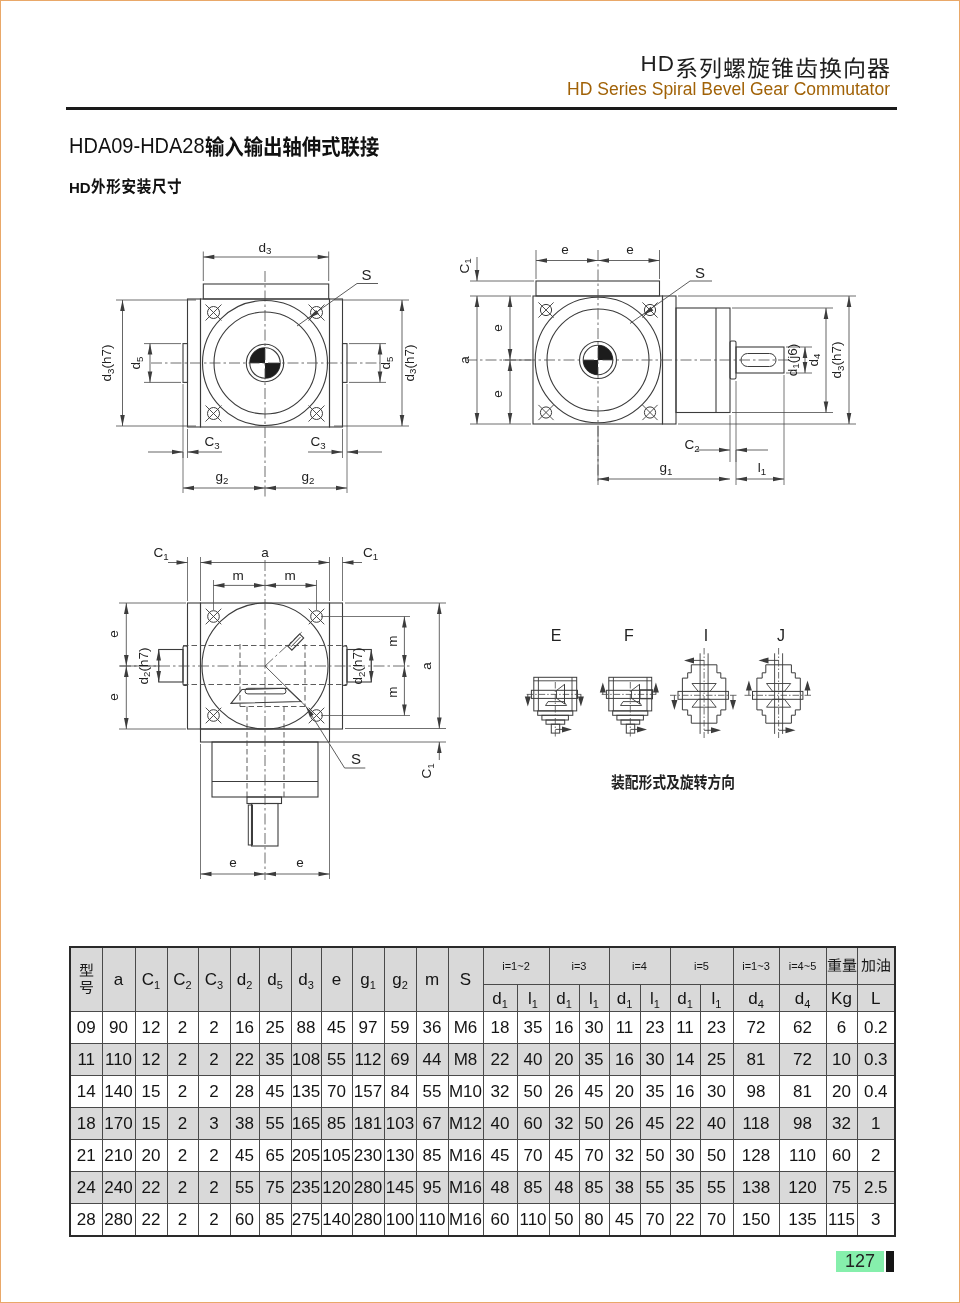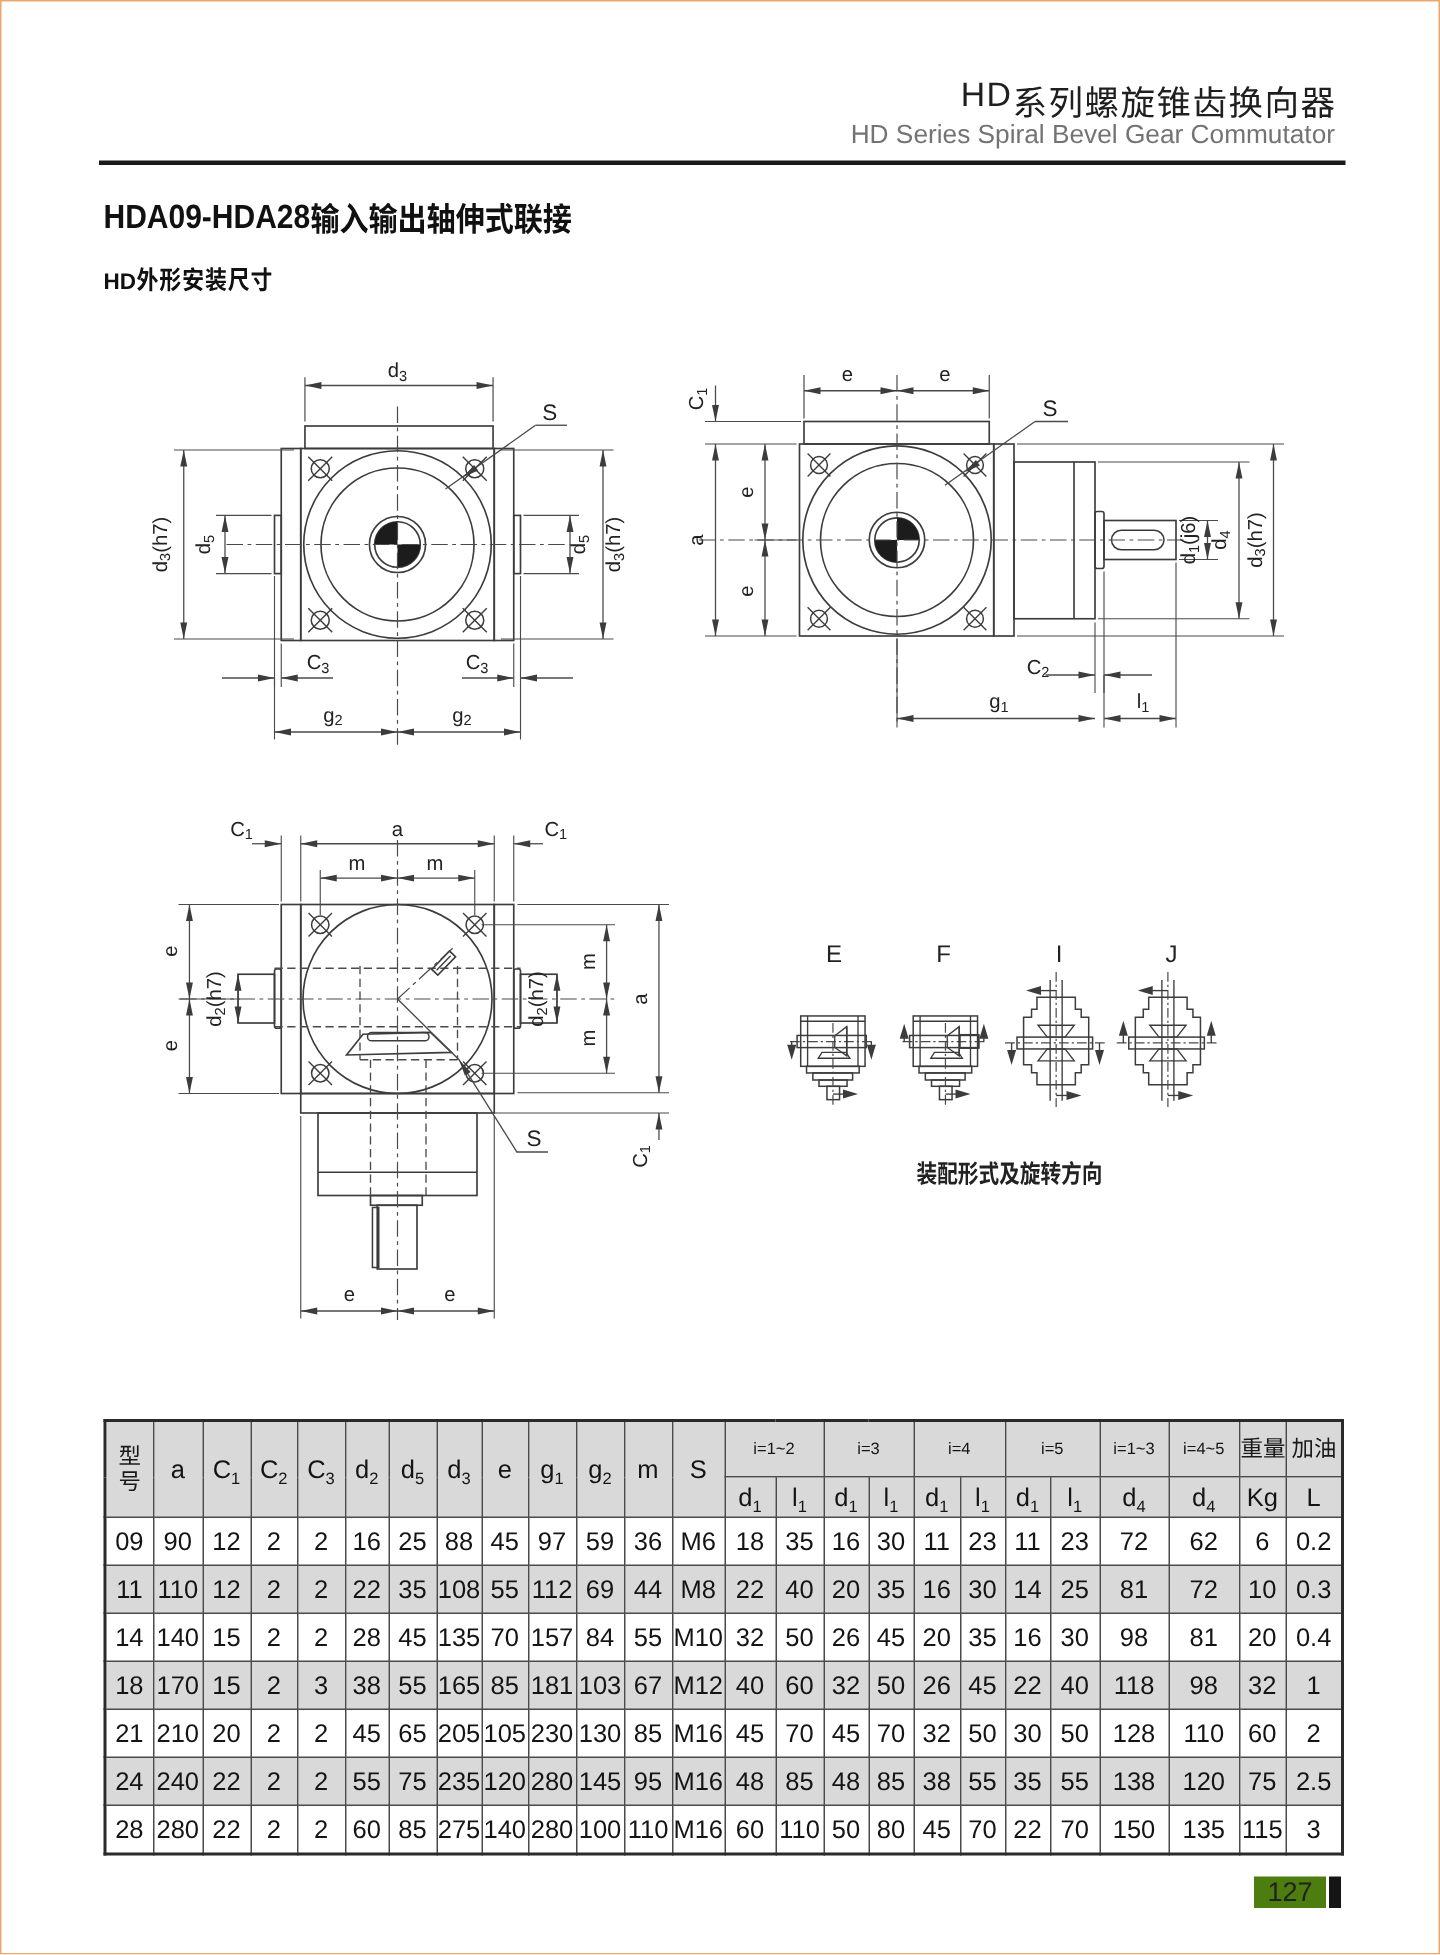--- a/index.html
+++ b/index.html
@@ -1,36 +1,36 @@
 <!DOCTYPE html>
 <html><head><meta charset="utf-8"><style>
 html,body{margin:0;padding:0}
 body{width:960px;height:1303px;position:relative;background:#fff;font-family:"Liberation Sans",sans-serif;overflow:hidden}
 #border{position:absolute;left:0;top:0;width:960px;height:1303px;border:1.4px solid #e9a869;box-sizing:border-box;pointer-events:none;z-index:9}
 #draw{position:absolute;left:0;top:0}
 .abs{position:absolute;white-space:nowrap}
 #title{right:70px;top:53px;font-size:22.5px;color:#1f1f1f;letter-spacing:1px}
 #title .hd{font-weight:400;display:inline-block;transform:translateY(-2.5px)}
-#etitle{right:70px;top:78.5px;font-size:17.5px;color:#737373}
+#etitle{right:70px;top:78.5px;font-size:17.5px;color:#a16207}
 #rule{left:66px;top:107px;width:831px;height:2.5px;background:#1a1a1a}
-#sec{left:69px;top:135px;font-size:20px;font-weight:bold;color:#111}
+#sec{left:69px;top:135px;font-size:20px;font-weight:normal;color:#111}
 #sec .la{display:inline-block;transform:scaleY(1.12);transform-origin:0 75%}
 #sub{left:69px;top:178px;font-size:15px;font-weight:bold;color:#111}
 #cap{left:611px;top:773.5px}
 #tblwrap{left:69px;top:946px}
 #tbl{border-collapse:collapse;table-layout:fixed;width:825px;font-size:17px;color:#141414}
 #tbl td{border:1px solid #4a4a4a;text-align:center;padding:0;height:31px;overflow:hidden;line-height:15px}
 #tbl tr.h1 td, #tbl tr.h2 td{background:#d9d9d9}
 #tbl tr.h1 td{height:36px}
 #tbl tr.h2 td{height:26px}
 #tbl tr.g td{background:#d9d9d9}
 #tbl{border:2px solid #2a2a2a}
 #tbl sub{font-size:11px;vertical-align:-4px;line-height:0}
 #tbl .ih{font-size:11px}
-#pgno{left:836px;top:1251px;width:48px;height:21px;background:#4d7c0f;text-align:center;font-size:18px;color:#222;line-height:21px}
+#pgno{left:836px;top:1251px;width:48px;height:21px;background:#86efac;text-align:center;font-size:18px;color:#222;line-height:21px}
 #pgbar{left:886px;top:1251px;width:7.5px;height:21px;background:#151515}
 svg{vertical-align:top}
 </style></head><body>
 <div id="border"></div>
 <div class="abs" id="title"><span class="hd">HD </span><svg style="vertical-align:-5.1px;vertical-align:-9.1px" width="215.0" height="24.8" viewBox="0 0 215.0 24.8" fill="#1f1f1f">
       <path transform="translate(0.00 19.78) scale(0.09200 -0.09200)" d="M71 56 90 49Q83 39 73 29Q64 19 54 11Q44 2 34 -5Q32 -3 29 -1Q26 1 23 4Q20 6 18 7Q32 17 47 30Q62 42 71 56ZM159 48 174 57Q184 50 196 40Q207 31 217 22Q227 13 234 6L218 -6Q212 2 202 11Q192 20 181 30Q170 40 159 48ZM118 76H137V5Q137 -3 135 -7Q133 -12 126 -14Q120 -16 111 -17Q101 -17 87 -17Q86 -13 84 -8Q82 -2 80 1Q88 1 94 1Q101 1 106 1Q111 1 113 1Q116 1 117 2Q118 3 118 5ZM201 208 214 193Q196 188 174 185Q152 181 128 179Q104 177 79 175Q55 173 31 172Q31 175 30 180Q28 185 27 188Q49 189 74 191Q98 193 121 196Q145 198 165 201Q185 204 201 208ZM32 61Q32 63 31 66Q30 69 29 73Q28 76 27 79Q33 79 41 83Q50 86 61 92Q68 95 80 102Q93 109 109 119Q125 129 142 141Q159 152 175 165L189 153Q154 126 117 105Q81 85 45 69V69Q45 69 43 68Q41 68 39 66Q36 65 34 64Q32 63 32 61ZM32 61 32 75 44 81 204 92Q204 89 204 84Q204 80 204 77Q167 74 140 72Q114 70 95 69Q77 67 66 66Q54 65 48 65Q41 64 38 63Q35 62 32 61ZM46 113Q46 115 45 118Q44 121 43 125Q42 128 41 130Q44 131 49 133Q53 136 59 140Q62 142 68 147Q74 152 81 158Q89 165 96 173Q104 180 111 188L127 179Q111 163 93 148Q75 133 58 122V122Q58 122 56 121Q54 120 52 119Q49 118 48 116Q46 115 46 113ZM46 113 46 126 56 132 143 136Q142 133 142 128Q141 124 141 121Q111 120 93 119Q75 117 66 117Q56 116 52 115Q48 114 46 113ZM166 111 180 119Q190 110 200 100Q210 90 218 80Q226 71 232 63L217 54Q212 62 203 72Q195 82 185 92Q175 102 166 111Z"></path>
       <path transform="translate(24.00 19.78) scale(0.09200 -0.09200)" d="M15 196H143V179H15ZM58 189 76 186Q72 163 64 141Q57 120 48 102Q39 83 28 69Q26 71 24 73Q21 76 18 78Q15 80 13 82Q24 94 33 111Q41 128 48 148Q54 168 58 189ZM58 141H121V123H52ZM117 141H120L124 142L135 138Q129 95 115 63Q100 32 79 11Q58 -9 31 -21Q30 -19 28 -16Q26 -13 24 -10Q22 -7 20 -6Q44 4 64 23Q84 42 98 71Q112 99 117 137ZM45 75 56 89Q63 85 71 79Q79 73 86 68Q94 62 98 57L87 41Q83 46 75 52Q68 58 60 64Q53 71 45 75ZM161 181H179V41H161ZM212 209H231V4Q231 -4 228 -9Q226 -13 220 -16Q215 -18 206 -18Q197 -19 182 -19Q181 -15 180 -10Q178 -5 176 -1Q186 -1 195 -1Q204 -1 207 -1Q210 -1 211 0Q212 1 212 4Z"></path>
       <path transform="translate(48.00 19.78) scale(0.09200 -0.09200)" d="M48 209H64V156H48ZM26 165H94V73H26V89H79V149H26ZM18 165H33V62H18ZM50 158H62V82H64V16H48V82H50ZM10 15Q26 18 47 22Q68 26 91 31L92 14Q72 10 51 5Q30 1 14 -3ZM72 56 85 60Q89 51 93 41Q96 31 99 21Q101 11 102 3L89 -1Q88 7 85 17Q83 26 80 37Q76 47 72 56ZM123 152V132H210V152ZM123 185V165H210V185ZM106 200H227V118H106ZM158 193H174V126H158ZM191 27 204 35Q210 29 216 21Q222 14 227 8Q232 1 235 -5L222 -13Q219 -8 214 -1Q208 6 203 13Q197 21 191 27ZM194 76 207 83Q213 77 219 69Q225 61 231 54Q236 46 239 40L226 32Q223 38 218 45Q212 53 206 61Q200 69 194 76ZM126 33 142 29Q135 17 126 6Q117 -6 108 -15Q106 -13 102 -10Q97 -7 94 -5Q103 3 111 13Q120 23 126 33ZM114 77Q114 79 113 82Q112 84 111 88Q110 91 109 93Q112 93 115 95Q118 96 121 99Q124 100 129 105Q134 109 141 115Q147 121 153 128L168 120Q158 110 147 101Q136 92 125 86V85Q125 85 123 84Q122 83 119 82Q117 81 116 79Q114 78 114 77ZM114 77V89L123 94L176 95Q175 92 174 88Q173 84 173 81Q155 81 144 80Q133 79 127 79Q121 78 118 78Q116 77 114 77ZM105 36Q105 38 104 41Q103 44 102 47Q101 50 100 53Q105 53 110 56Q116 58 123 62Q127 64 135 69Q143 74 152 81Q162 88 173 96Q183 104 192 112L207 103Q185 85 162 70Q139 55 117 45V44Q117 44 115 43Q113 43 111 42Q109 40 107 39Q105 38 105 36ZM105 36 105 49 115 55 217 61Q217 58 218 54Q219 50 220 48Q191 45 171 44Q152 42 139 41Q127 40 120 39Q114 39 111 38Q107 37 105 36ZM161 48H178V-1Q178 -7 177 -11Q175 -15 170 -17Q165 -19 158 -19Q150 -19 138 -19Q138 -16 136 -12Q135 -7 133 -4Q141 -4 148 -4Q155 -4 157 -4Q159 -4 160 -3Q161 -2 161 -1Z"></path>
       <path transform="translate(72.00 19.78) scale(0.09200 -0.09200)" d="M11 169H111V152H11ZM47 119H90V101H47ZM165 125H182V0H165ZM38 159H56Q55 129 54 103Q53 76 50 54Q46 31 39 13Q33 -6 21 -20Q18 -17 14 -13Q10 -9 7 -7Q22 10 28 34Q34 59 36 90Q38 122 38 159ZM84 119H101Q101 119 101 117Q101 116 101 114Q101 112 101 110Q100 79 99 58Q99 36 98 22Q97 9 95 1Q93 -6 91 -9Q88 -14 85 -15Q81 -17 77 -18Q72 -18 65 -18Q59 -18 51 -18Q51 -14 50 -9Q48 -4 47 -1Q54 -1 60 -1Q66 -1 68 -1Q71 -2 73 -1Q74 0 76 2Q77 4 79 11Q80 18 81 31Q82 44 82 64Q83 85 84 115ZM134 178H240V160H134ZM122 134H224V117H122ZM173 73H230V57H173ZM138 210 156 207Q150 183 140 161Q130 140 117 125Q115 127 112 129Q110 131 107 133Q104 135 102 137Q114 150 123 169Q133 189 138 210ZM220 134H223L226 134L238 130Q233 119 228 107Q223 94 219 86L204 92Q208 99 212 110Q217 121 220 131ZM126 93H143Q142 70 140 49Q137 28 131 11Q124 -7 112 -19Q110 -16 107 -13Q103 -9 100 -7Q110 4 116 19Q121 35 124 54Q126 73 126 93ZM139 58Q145 35 154 22Q164 10 176 6Q189 2 204 2Q206 2 211 2Q216 2 222 2Q229 2 234 2Q240 2 242 2Q241 0 240 -3Q239 -6 238 -10Q237 -13 237 -15H228H203Q189 -15 177 -12Q165 -10 156 -2Q146 5 139 19Q131 32 126 54ZM42 203 59 209Q65 200 70 191Q75 181 78 174L61 168Q58 175 53 185Q47 195 42 203Z"></path>
       <path transform="translate(96.00 19.78) scale(0.09200 -0.09200)" d="M45 209 62 204Q57 191 50 177Q43 164 35 152Q27 140 18 131Q18 133 16 137Q14 140 12 143Q10 147 9 149Q20 160 30 176Q39 192 45 209ZM40 182H106V164H36ZM47 -18 44 -1 51 6 102 33Q102 29 104 24Q105 20 106 17Q88 7 77 1Q66 -6 60 -9Q54 -13 51 -15Q48 -17 47 -18ZM28 137H94V120H28ZM15 86H99V69H15ZM47 -18Q46 -16 44 -14Q43 -11 41 -9Q39 -6 37 -5Q41 -3 45 3Q50 8 50 17V130H67V3Q67 3 65 2Q63 0 60 -2Q57 -5 54 -8Q51 -11 49 -13Q47 -16 47 -18ZM127 116H230V99H127ZM127 67H230V50H127ZM126 15H238V-2H126ZM175 159H193V6H175ZM137 165H235V148H137V-20H119V153L130 165ZM139 209 157 204Q151 187 143 169Q135 151 125 134Q116 118 104 104Q104 107 102 109Q100 112 98 115Q97 118 95 120Q105 132 113 147Q122 162 128 178Q135 194 139 209ZM165 202 181 209Q187 200 192 190Q197 180 200 172L183 165Q181 173 176 183Q171 194 165 202Z"></path>

